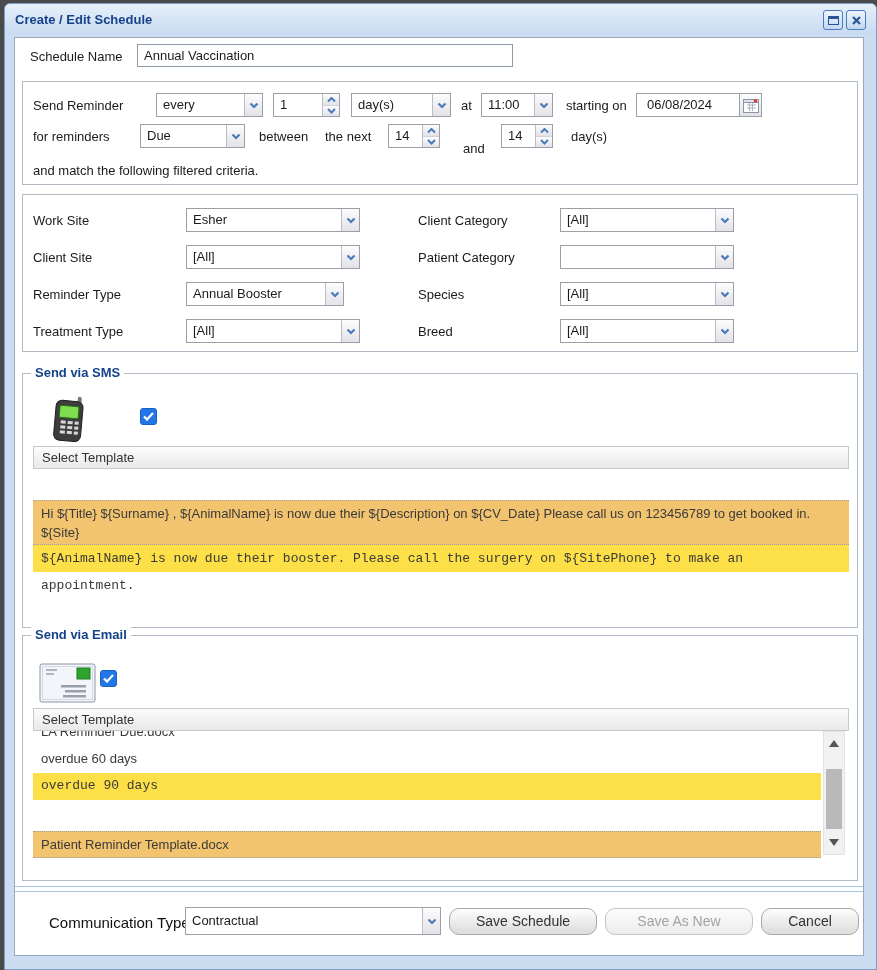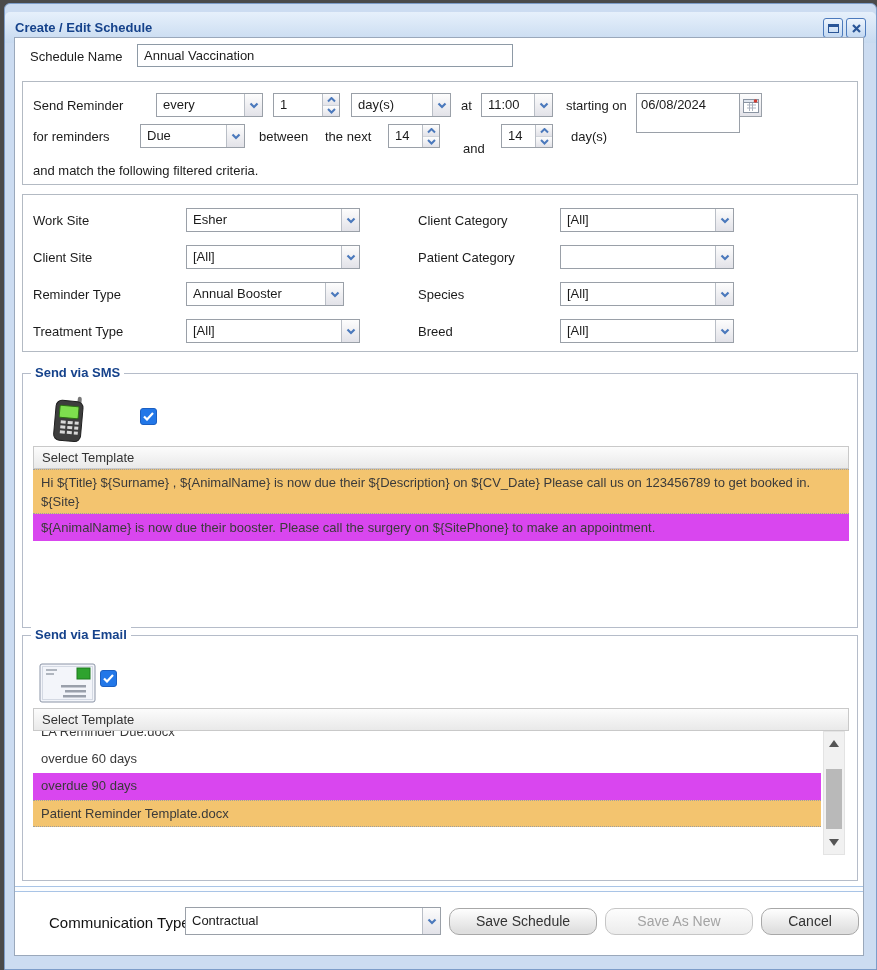--- a/index.html
+++ b/index.html
@@ -13,21 +13,21 @@
     overflow: hidden;
   }
   
   .window {
     position: absolute; left: 4px; top: 3px; right: 0; bottom: 0;
     background: #ccdcf1;
     border: 1px solid #7d9dc9;
     border-radius: 6px 6px 0 0;
   }
   .titlebar {
-    position: absolute; left: 0; top: 8px; right: 0; height: 31px;
+    position: absolute; left: 0; top: 0; right: 0; height: 31px;
     background: linear-gradient(#e6f0fb, #c7daf0);
     border-radius: 5px 5px 0 0;
     text-align: center;
   }
   .titlebar .title {
     position: absolute; left: 10px; top: 8px;
     font-weight: bold; font-size: 13px; color: #15428b;
   }
   .winbtns { position: absolute; right: 10px; top: 6px; display: flex; gap: 3px; }
   .wbtn {
@@ -66,21 +66,21 @@
     display: flex; align-items: center; justify-content: center;
   }
   
   .spin { position: absolute; height: 24px; border: 1px solid #9aa0a8; background: #fff; }
   .spin .spin-val { position: absolute; left: 6px; top: 0; bottom: 0; right: 18px; line-height: 22px; }
   .spin .spin-btns { position: absolute; right: 0; top: 0; bottom: 0; width: 17px; border-left: 1px solid #b9bec6; }
   .spin .sbtn { position: absolute; left: 0; right: 0; height: 50%; background: linear-gradient(#fdfdfd,#e2e2e8);
     display: flex; align-items: center; justify-content: center; cursor: pointer; }
   .spin .sbtn.up { top: 0; } .spin .sbtn.dn { bottom: 0; border-top: 1px solid #d0d4da; }
   
-  .datefield { position: absolute; height: 40px; border: 1px solid #9aa0a8; background: #fff; line-height: 22px; padding-left: 4px; }
+  .datefield { position: absolute; height: 24px; border: 1px solid #9aa0a8; background: #fff; line-height: 22px; padding-left: 10px; }
   .calbtn { position: absolute; width: 22px; height: 24px; border: 1px solid #9aa0a8; border-left: none;
     background: linear-gradient(#fdfdfd,#e2e2e8); display: flex; align-items: center; justify-content: center; cursor: pointer; }
   
   .fset { position: absolute; left: 7px; width: 836px; border: 1px solid #b5bcc9; background: #fff; }
   #fs-sms   { top: 335px; height: 255px; }
   #fs-email { top: 597px; height: 246px; }
   .fset .legend {
     position: absolute; top: -9px; left: 8px; background: #fff; padding: 0 4px;
     font-weight: bold; color: #15428b; font-size: 13px;
   }
@@ -88,22 +88,22 @@
   .chk { position: absolute; width: 17px; height: 17px; background: #2277e8; border: 1px solid #1b5fc2;
     border-radius: 3px; display: flex; align-items: center; justify-content: center; cursor: pointer; }
   
   .tpl-header {
     position: absolute; left: 10px; width: 816px; height: 23px;
     background: linear-gradient(#fcfcfc, #e9e9e9);
     border: 1px solid #c9c9c9; line-height: 21px; padding-left: 8px; color: #333;
   }
   .tpl-rows { position: absolute; left: 10px; }
   .trow { width: 100%; cursor: pointer; color: #3a3a3a; }
-  .trow.sel { background: #f3c46f; border-top: 1px dotted #9e9e9e; border-bottom: 1px dotted #9e9e9e; }
-  .trow.alt { background: #d946ef; }
+  .trow.sel { background: #f3c46f; border-top: 1px dotted #9e9e9e; border-bottom: 1px dotted #9e9e9e; margin-top: 31px; }
+  .trow.alt { background: #fde047; font-family: Liberation Mono, monospace; }
   .trow.plain { background: #fff; }
   .sms-row1 { padding: 3px 8px; line-height: 19px; height: 45px; }
   .sms-row2 { padding: 0 8px; line-height: 27px; height: 27px; }
   .mail-row { padding: 0 8px; line-height: 26px; height: 27px; }
   .mail-row.clipped { height: 15px; overflow: hidden; padding: 0 8px; }
   .mail-row.clipped .cliptext { display: block; margin-top: -12px; line-height: 26px; }
   
   .sb { position: absolute; width: 22px; background: #f1f1f1; border: 1px solid #e3e3e3; }
   .sb .tri-up { position: absolute; top: 8px; left: 5px; width: 0; height: 0;
     border-left: 5px solid transparent; border-right: 5px solid transparent; border-bottom: 7px solid #555; }

